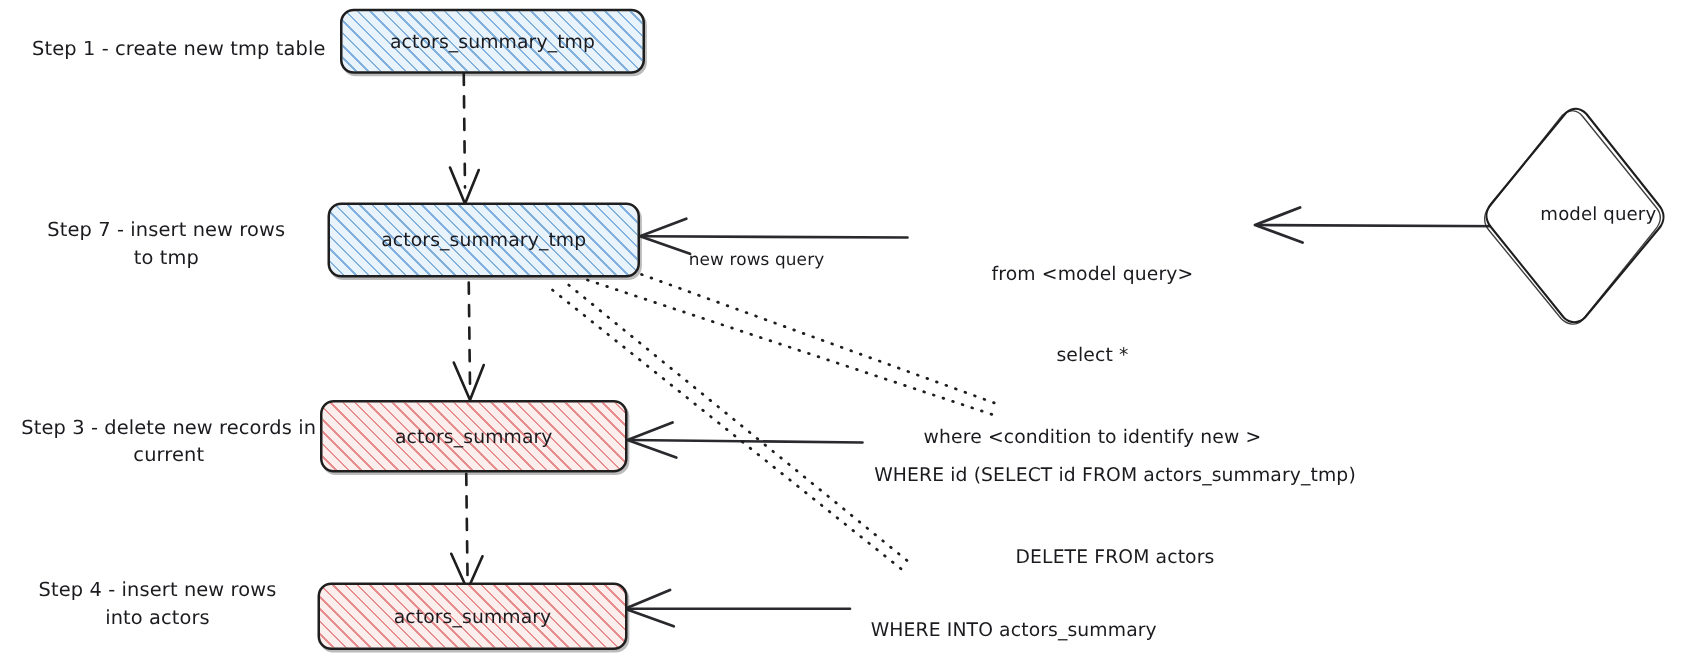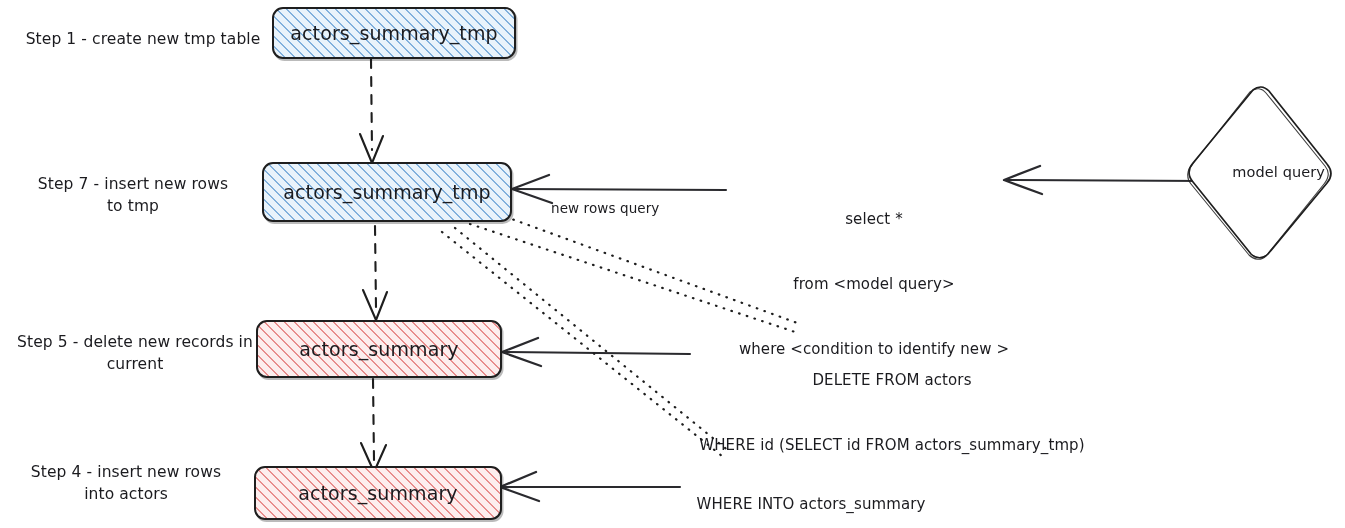--- a/index.html
+++ b/index.html
@@ -29,21 +29,21 @@
   .edge-label,
   .sql-line,
   .diamond-label {
     position: absolute;
     color: #1b1b1f;
     font-family: "DejaVu Sans", sans-serif;
     white-space: pre;
     letter-spacing: 0.1px;
   }
   .node-label {
-    font-size: 19px;
+    font-size: 15px;
     text-align: center;
     width: 100%;
     left: 0;
     transform: translateY(-50%);
     top: 50%;
   }
   .box {
     position: absolute;
     border: 2px solid #1e1e1e;
     border-radius: 11px;
@@ -166,37 +166,37 @@
   <div class="step-label" style="left:14px; top:173px; width:238px;">Step 7 - insert new rows
 to tmp</div>
 
   <div class="box blue" style="left:262px; top:162px; width:250px; height:60px;">
     <div class="node-label">actors_summary_tmp</div>
   </div>
 
   <div class="edge-label" style="left:551px; top:200px;">new rows query</div>
 
   <div class="sql-line" style="left:728px; top:165px; width:292px;">
+    <div>from &lt;model query&gt;</div>
     <div>select *</div>
-    <div>from &lt;model query&gt;</div>
     <div>where &lt;condition to identify new &gt;</div>
   </div>
 
   <div class="diamond-label" style="left:1195px; top:164px; width:130px;">model query</div>
 
-  <div class="step-label" style="left:10px; top:331px; width:250px;">Step 5 - delete new records in
+  <div class="step-label" style="left:10px; top:331px; width:250px;">Step 3 - delete new records in
 current</div>
 
   <div class="box pink" style="left:256px; top:320px; width:246px; height:58px;">
     <div class="node-label">actors_summary</div>
   </div>
 
   <div class="sql-line" style="left:684px; top:326px; width:416px;">
+    <div>WHERE id (SELECT id FROM actors_summary_tmp)</div>
     <div>DELETE FROM actors</div>
-    <div>WHERE id (SELECT id FROM actors_summary_tmp)</div>
   </div>
 
   <div class="step-label" style="left:14px; top:461px; width:224px;">Step 4 - insert new rows
 into actors</div>
 
   <div class="box pink" style="left:254px; top:466px; width:248px; height:54px;">
     <div class="node-label">actors_summary</div>
   </div>
 
   <div class="sql-line" style="left:680px; top:450px; width:262px;">

